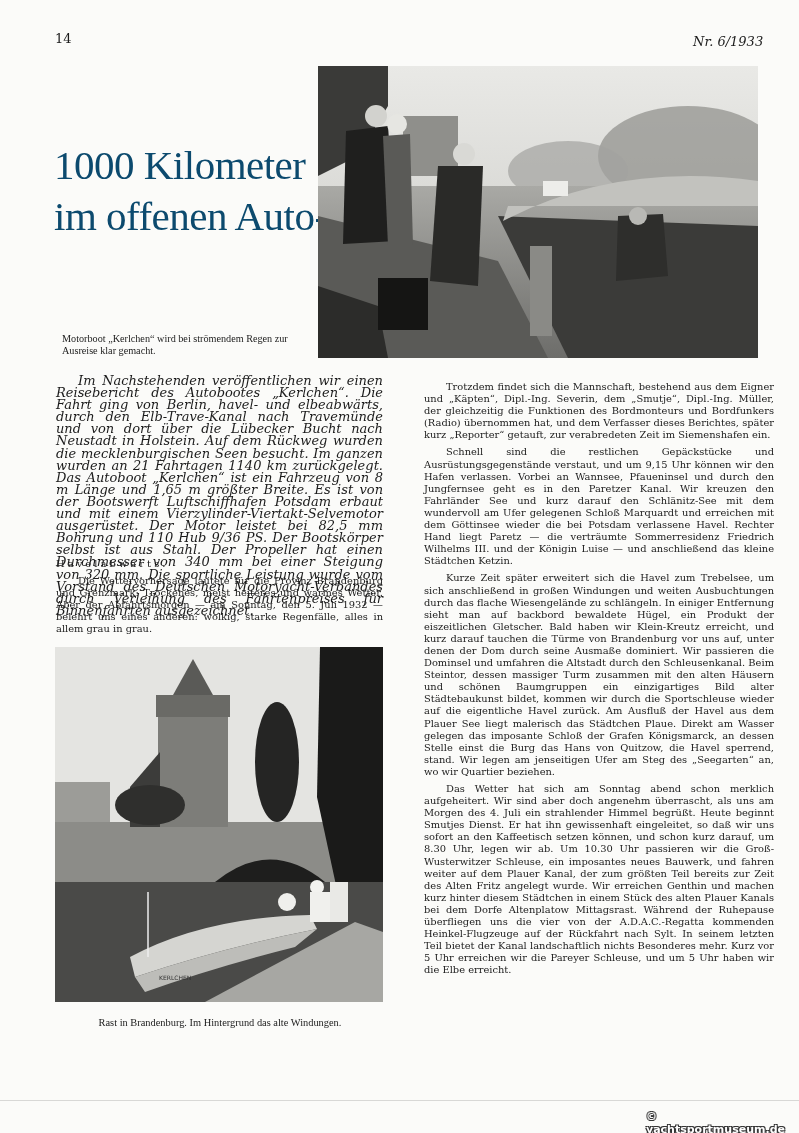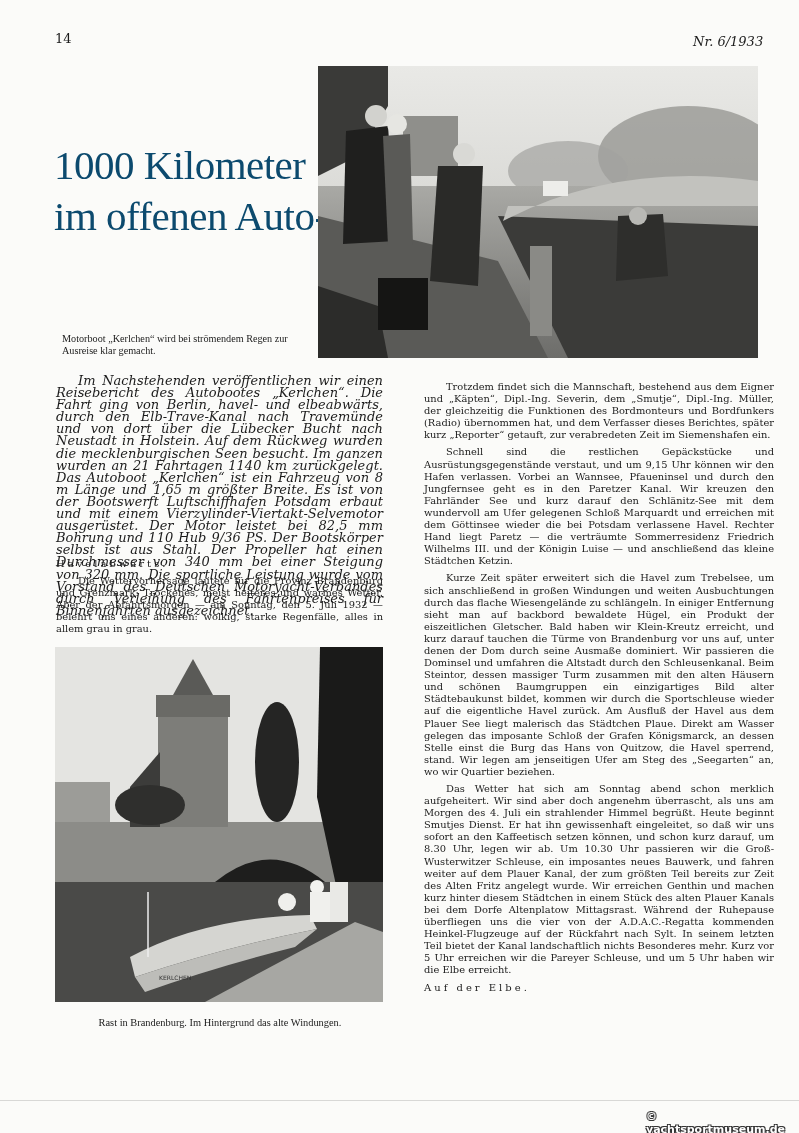--- a/index.html
+++ b/index.html
@@ -115,17 +115,16 @@
   </svg>
 </div>
 
 <div class="abs cap2">Rast in Brandenburg.  Im Hintergrund das alte Windungen.</div>
 
 <div class="abs body-col right">
   <p>Trotzdem findet sich die Mannschaft, bestehend aus dem Eigner und „Käpten“, Dipl.-Ing. Severin, dem „Smutje“, Dipl.-Ing. Müller, der gleichzeitig die Funktionen des Bordmonteurs und Bordfunkers (Radio) übernommen hat, und dem Verfasser dieses Berichtes, später kurz „Reporter“ getauft, zur verabredeten Zeit im Siemenshafen ein.</p>
   <p>Schnell sind die restlichen Gepäckstücke und Ausrüstungsgegenstände verstaut, und um 9,15 Uhr können wir den Hafen verlassen. Vorbei an Wannsee, Pfaueninsel und durch den Jungfernsee geht es in den Paretzer Kanal. Wir kreuzen den Fahrländer See und kurz darauf den Schlänitz-See mit dem wundervoll am Ufer gelegenen Schloß Marquardt und erreichen mit dem Göttinsee wieder die bei Potsdam verlassene Havel. Rechter Hand liegt Paretz — die verträumte Sommerresidenz Friedrich Wilhelms III. und der Königin Luise — und anschließend das kleine Städtchen Ketzin.</p>
   <p>Kurze Zeit später erweitert sich die Havel zum Trebelsee, um sich anschließend in großen Windungen und weiten Ausbuchtungen durch das flache Wiesengelände zu schlängeln. In einiger Entfernung sieht man auf backbord bewaldete Hügel, ein Produkt der eiszeitlichen Gletscher. Bald haben wir Klein-Kreutz erreicht, und kurz darauf tauchen die Türme von Brandenburg vor uns auf, unter denen der Dom durch seine Ausmaße dominiert. Wir passieren die Dominsel und umfahren die Altstadt durch den Schleusenkanal. Beim Steintor, dessen massiger Turm zusammen mit den alten Häusern und schönen Baumgruppen ein einzigartiges Bild alter Städtebaukunst bildet, kommen wir durch die Sportschleuse wieder auf die eigentliche Havel zurück. Am Ausfluß der Havel aus dem Plauer See liegt malerisch das Städtchen Plaue. Direkt am Wasser gelegen das imposante Schloß der Grafen Königsmarck, an dessen Stelle einst die Burg das Hans von Quitzow, die Havel sperrend, stand. Wir legen am jenseitigen Ufer am Steg des „Seegarten“ an, wo wir Quartier beziehen.</p>
   <p>Das Wetter hat sich am Sonntag abend schon merklich aufgeheitert. Wir sind aber doch angenehm überrascht, als uns am Morgen des 4. Juli ein strahlender Himmel begrüßt. Heute beginnt Smutjes Dienst. Er hat ihn gewissenhaft eingeleitet, so daß wir uns sofort an den Kaffeetisch setzen können, und schon kurz darauf, um 8.30 Uhr, legen wir ab. Um 10.30 Uhr passieren wir die Groß-Wusterwitzer Schleuse, ein imposantes neues Bauwerk, und fahren weiter auf dem Plauer Kanal, der zum größten Teil bereits zur Zeit des Alten Fritz angelegt wurde. Wir erreichen Genthin und machen kurz hinter diesem Städtchen in einem Stück des alten Plauer Kanals bei dem Dorfe Altenplatow Mittagsrast. Während der Ruhepause überfliegen uns die vier von der A.D.A.C.-Regatta kommenden Heinkel-Flugzeuge auf der Rückfahrt nach Sylt. In seinem letzten Teil bietet der Kanal landschaftlich nichts Besonderes mehr. Kurz vor 5 Uhr erreichen wir die Pareyer Schleuse, und um 5 Uhr haben wir die Elbe erreicht.</p>
-  <p class="hd" style="text-indent:0;margin-top:4px;">Auf der Elbe.</p>
 </div>
 
 <div class="abs footer-rule"></div>
 <div class="abs watermark">© yachtsportmuseum.de</div>
 
 </body></html>

